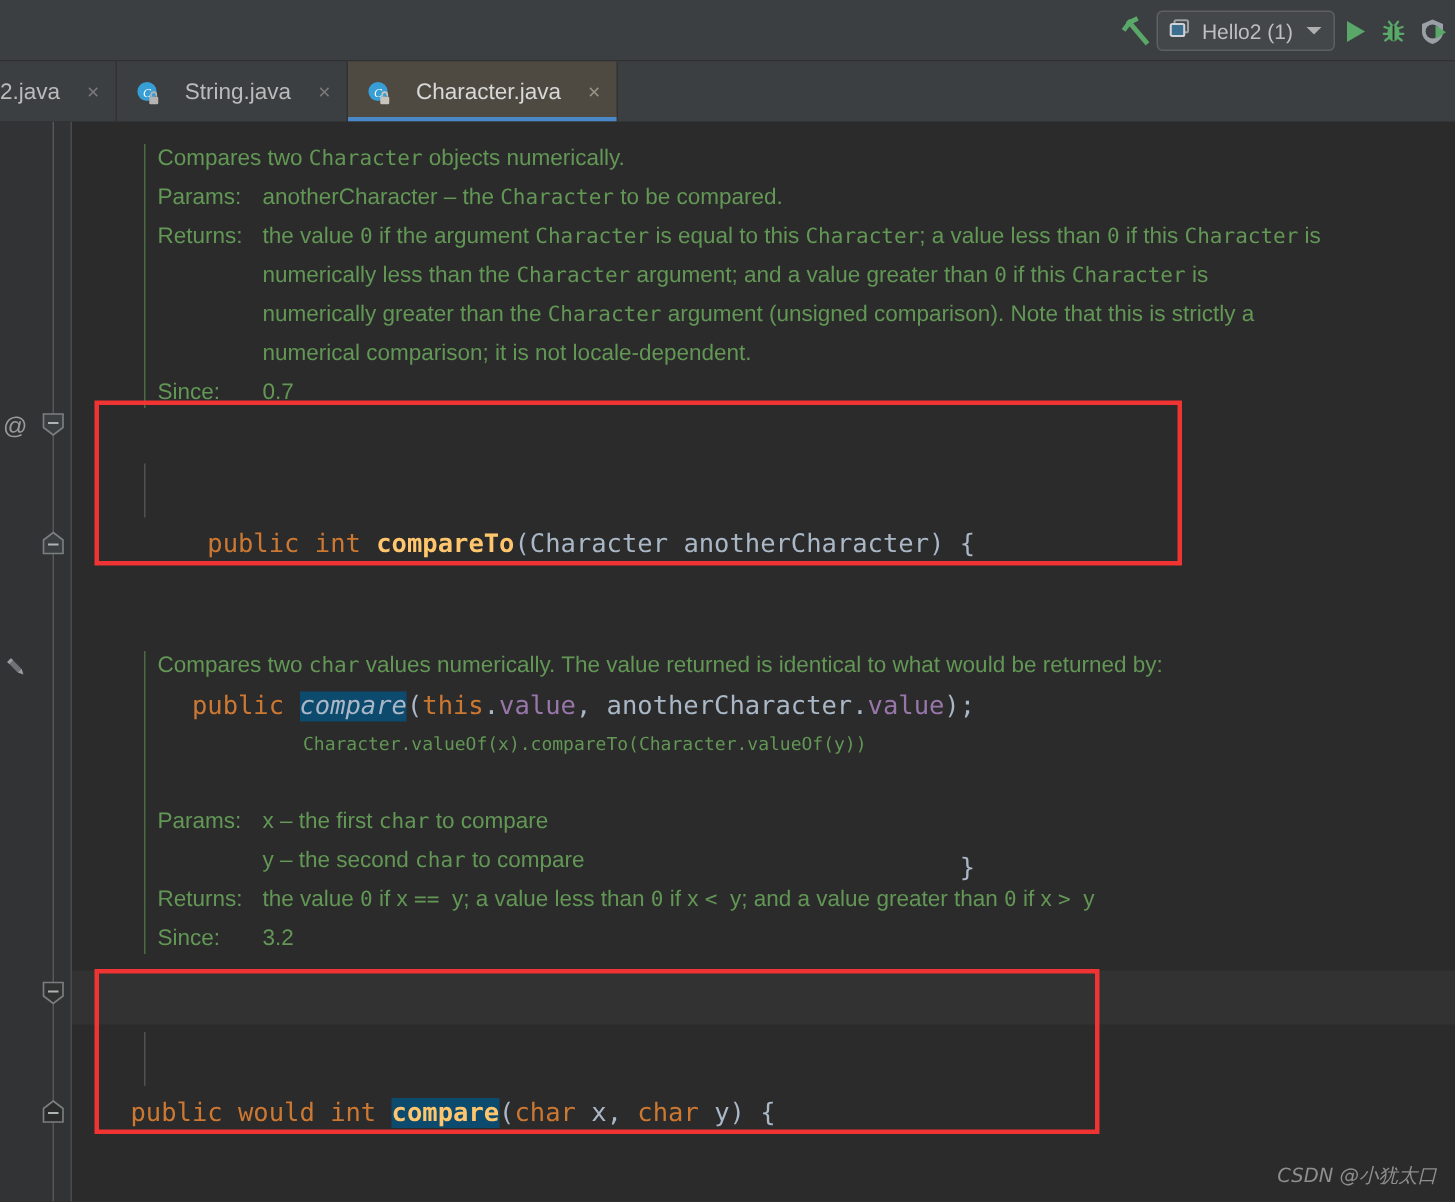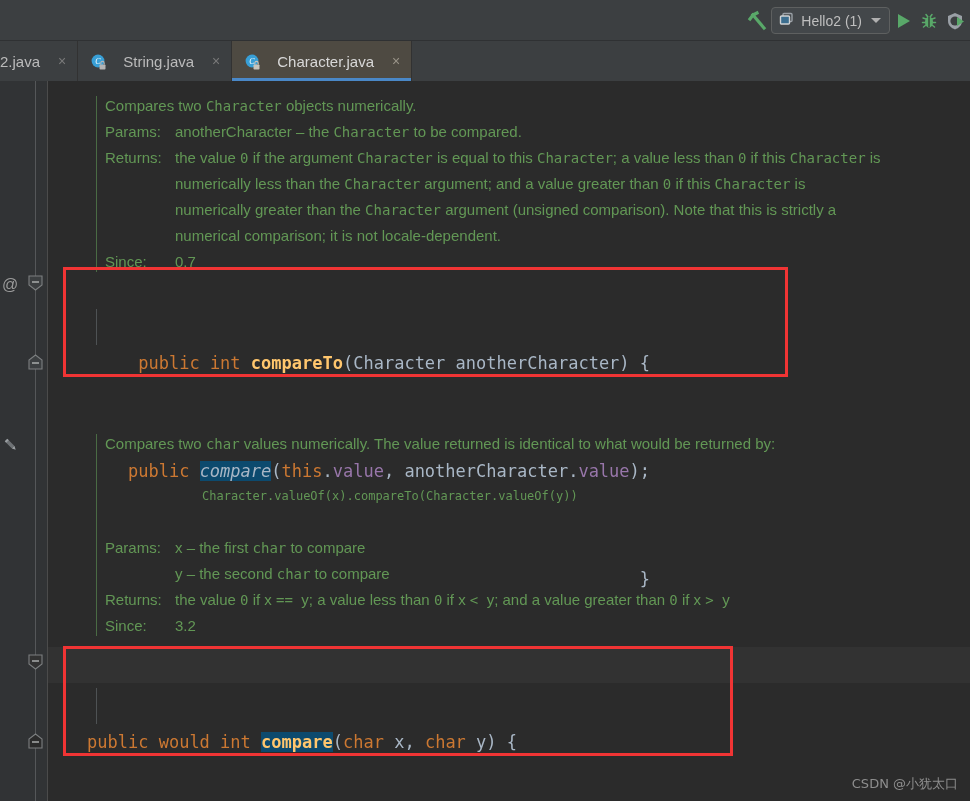--- a/index.html
+++ b/index.html
@@ -153,20 +153,21 @@
   .typ  { color: #a9b7c6; }
   .pln  { color: #a9b7c6; }
   .fld  { color: #9876aa; }
   .hl   { background: #0c4a6e; }
   .ital { font-style: italic; color: #a9b7c6; }
 
   .watermark {
     position: absolute; right: 12px; bottom: 8px;
     color: #8e8e8e; font-size: 13px;
     font-family: "DejaVu Sans", sans-serif;
+    font-style: italic;
   }
 </style>
 </head>
 <body>
 
 <div id="app">
 
   <div class="toolbar">
     <div class="toolbar-right">
 

